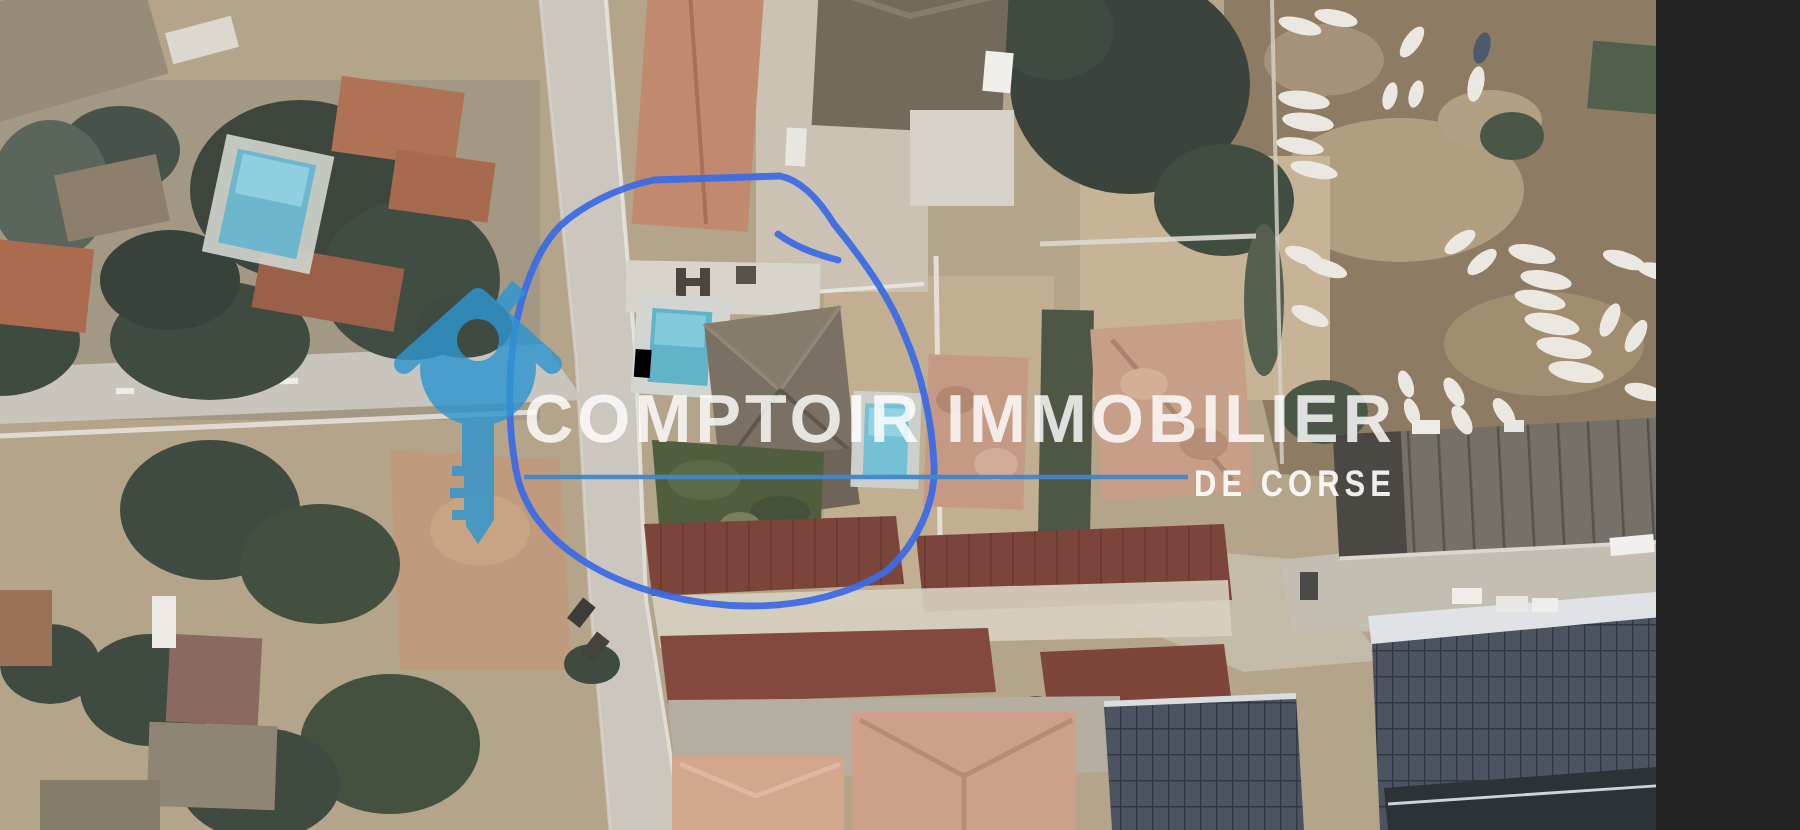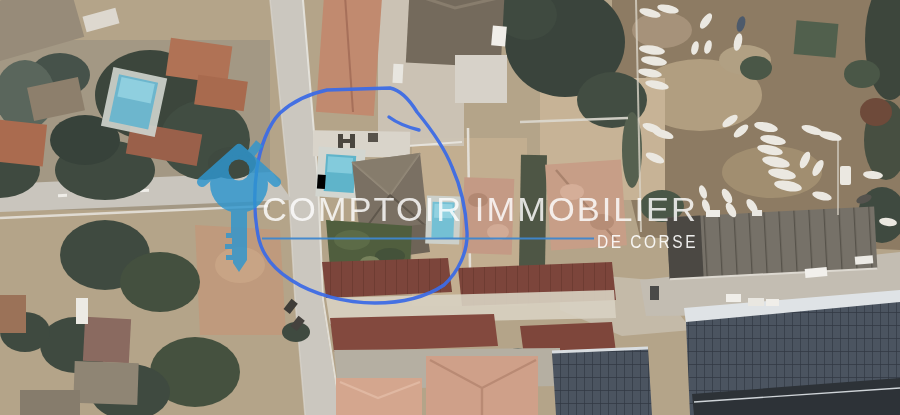--- a/index.html
+++ b/index.html
@@ -1,18 +1,19 @@
 <!DOCTYPE html>
 <html><head>
 <meta charset="utf-8">
 <style>
   html,body{margin:0;padding:0;background:#222;}
   .stage{
-    position:relative;width:900px;height:415px;overflow:hidden;
+    position:relative;width:828px;height:415px;overflow:hidden;
     font-family:"Liberation Sans",sans-serif;
+    font-weight:bold;
   }
   .stage svg{position:absolute;left:0;top:0;display:block;}
   .scene{z-index:1;}
   .overlay{z-index:2;}
   text{font-family:"Liberation Sans",sans-serif;}
   .brand-text{fill:#ffffff;opacity:.82;font-size:34px;letter-spacing:2px;}
   .tagline-text{fill:#ffffff;opacity:.9;font-size:18.5px;letter-spacing:3px;}
 </style>
 </head>
 <body>

